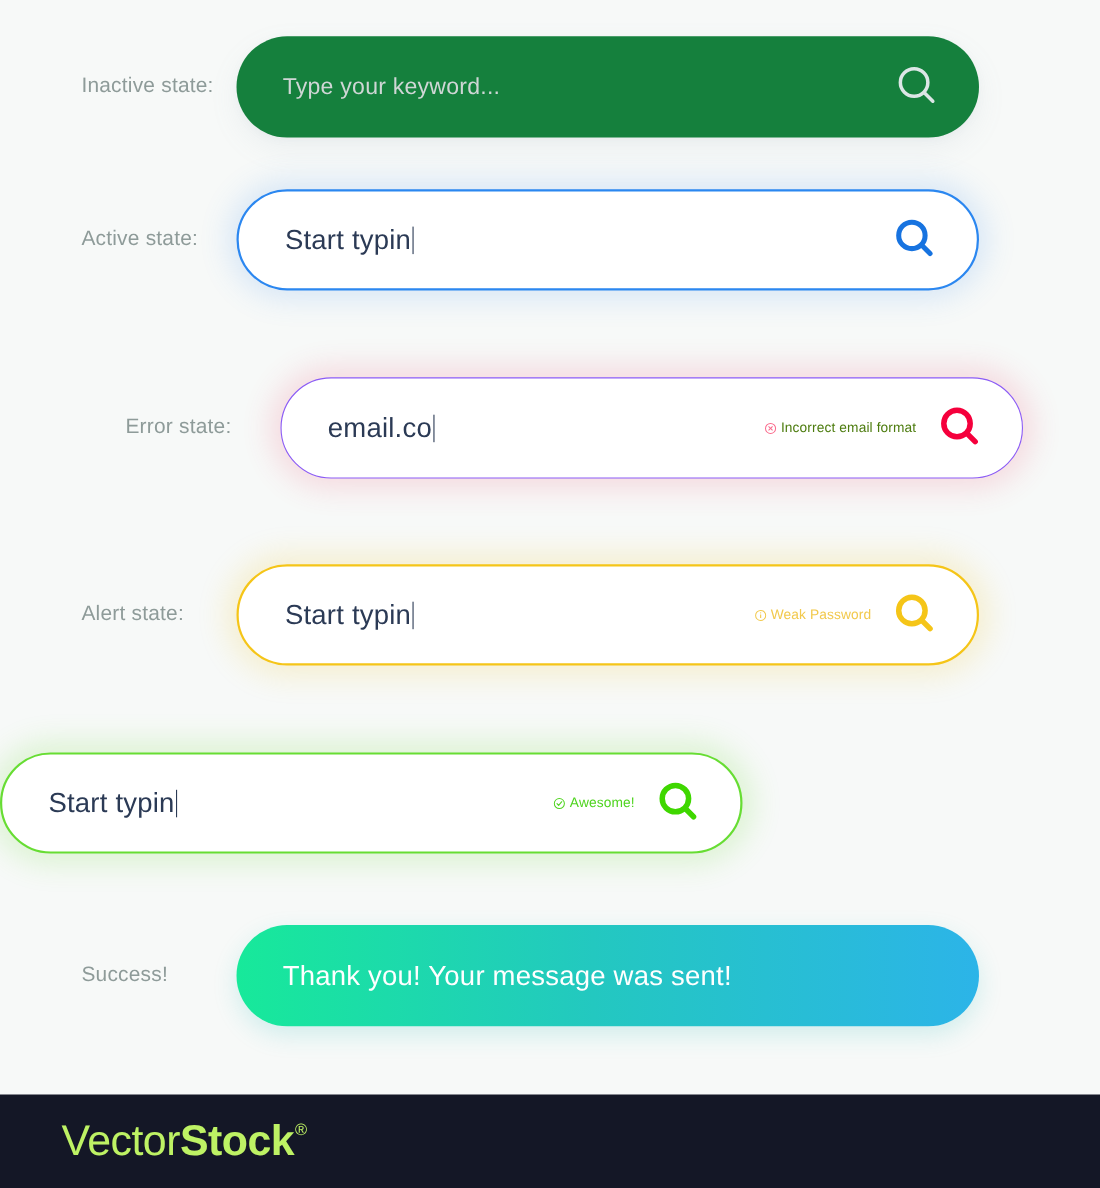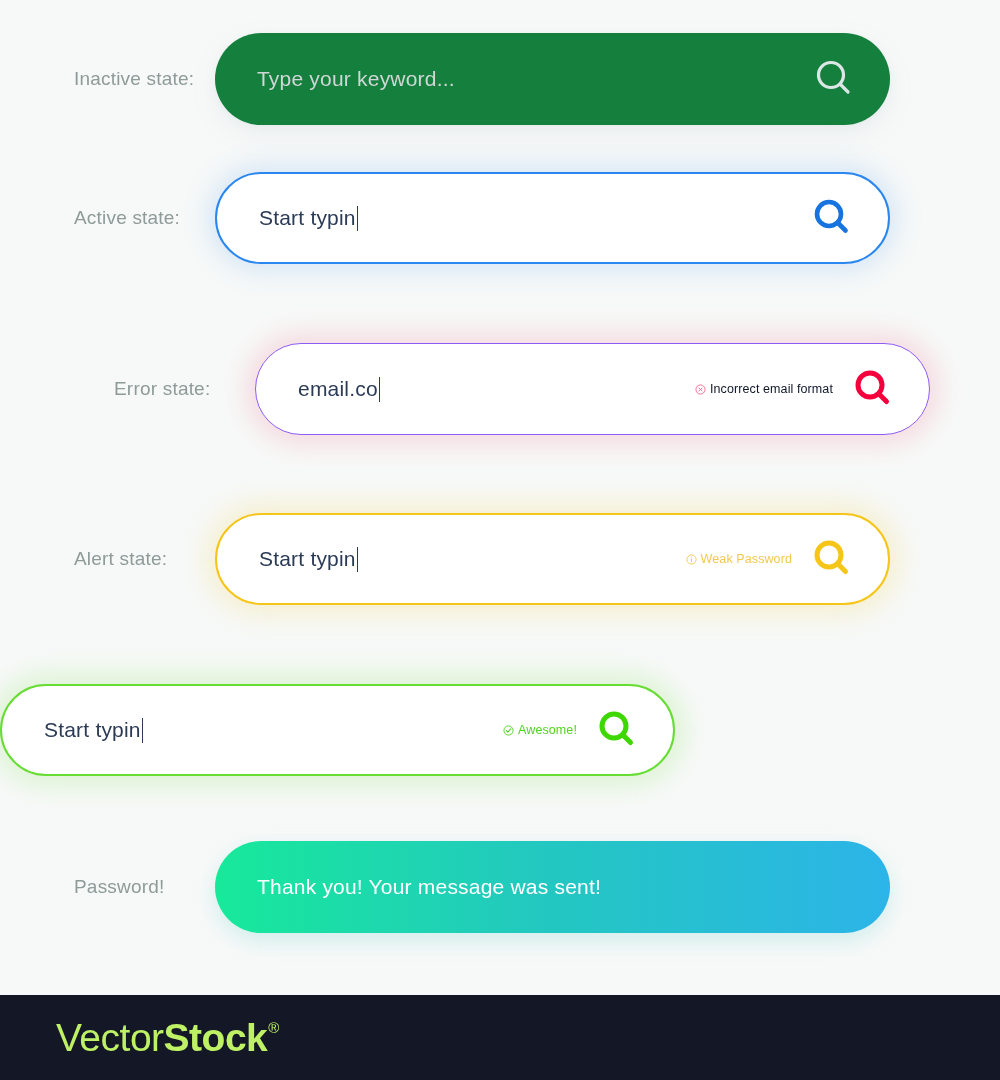--- a/index.html
+++ b/index.html
@@ -47,21 +47,21 @@
     height: 92px;
     border-radius: 46px;
     background: #ffffff;
     display: flex;
     align-items: center;
   }
 
   .field .value {
     position: absolute;
     left: 42px;
-    font-size: 21px;
+    font-size: 25px;
     color: #2b3a55;
     letter-spacing: .2px;
     white-space: nowrap;
     display: flex;
     align-items: center;
   }
 
   .field .placeholder {
     position: absolute;
     left: 42px;
@@ -213,21 +213,21 @@
     </div>
   </div>
 
   <div class="row" style="top:343px;margin-left:40px;">
     <div class="row-label">Error state:</div>
     <div class="field error">
       <span class="value">
           <span>email.co</span>
           <i class="caret"></i>
         </span>
-      <span class="hint" style="color:#0f172a;">
+      <span class="hint" style="color:#4d7c0f;">
         <span>
           <svg width="11" height="11" viewBox="0 0 12 12">
             <circle cx="6" cy="6" r="5" fill="none" stroke="#fa6a8c" stroke-width="1"></circle>
             <line x1="4" y1="4" x2="8" y2="8" stroke="#fa6a8c" stroke-width="1"></line>
             <line x1="8" y1="4" x2="4" y2="8" stroke="#fa6a8c" stroke-width="1"></line>
           </svg>
         </span>
         <span>Incorrect email format</span>
       </span>
       <span class="search-btn">
@@ -283,21 +283,21 @@
       <span class="search-btn">
         <svg width="42" height="42" viewBox="0 0 42 42">
           <circle cx="17" cy="17" r="12" fill="none" stroke="#3fd700" stroke-width="5"></circle>
           <line x1="26" y1="26" x2="33.5" y2="33.5" stroke="#3fd700" stroke-width="5" stroke-linecap="round"></line>
         </svg>
       </span>
     </div>
   </div>
 
   <div class="row" style="top:841px;">
-    <div class="row-label">Password!</div>
+    <div class="row-label">Success!</div>
     <div class="field success" style="background:linear-gradient(90deg,#17e99a 0%,#23c8c0 48%,#2cb4e8 100%);">
       <span class="value">Thank you! Your message was sent!</span>
     </div>
   </div>
 
 </div>
 
 <div class="footer">
   <div class="logo">
     <span class="thin">Vector</span>

